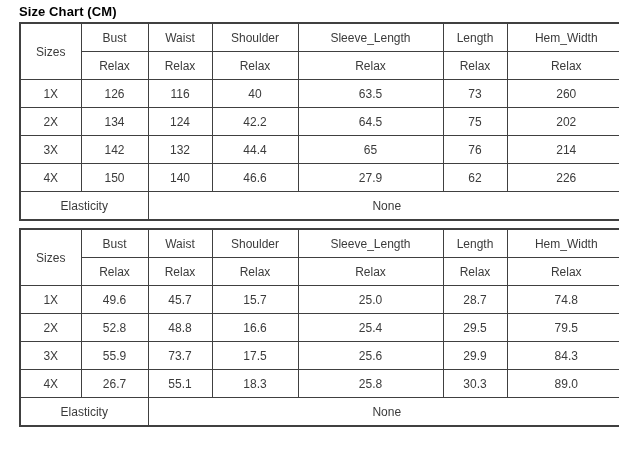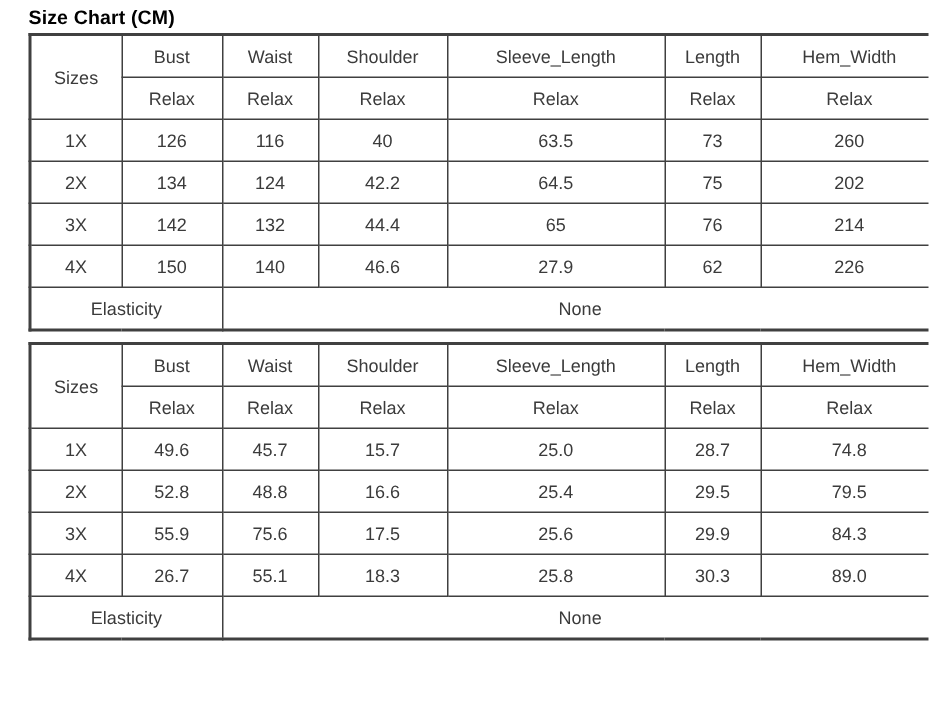--- a/index.html
+++ b/index.html
@@ -174,21 +174,21 @@
           <td>52.8</td>
           <td>48.8</td>
           <td>16.6</td>
           <td>25.4</td>
           <td>29.5</td>
           <td>79.5</td>
         </tr>
         <tr>
           <td>3X</td>
           <td>55.9</td>
-          <td>75.6</td>
+          <td>73.7</td>
           <td>17.5</td>
           <td>25.6</td>
           <td>29.9</td>
           <td>84.3</td>
         </tr>
         <tr>
           <td>4X</td>
           <td>26.7</td>
           <td>55.1</td>
           <td>18.3</td>

